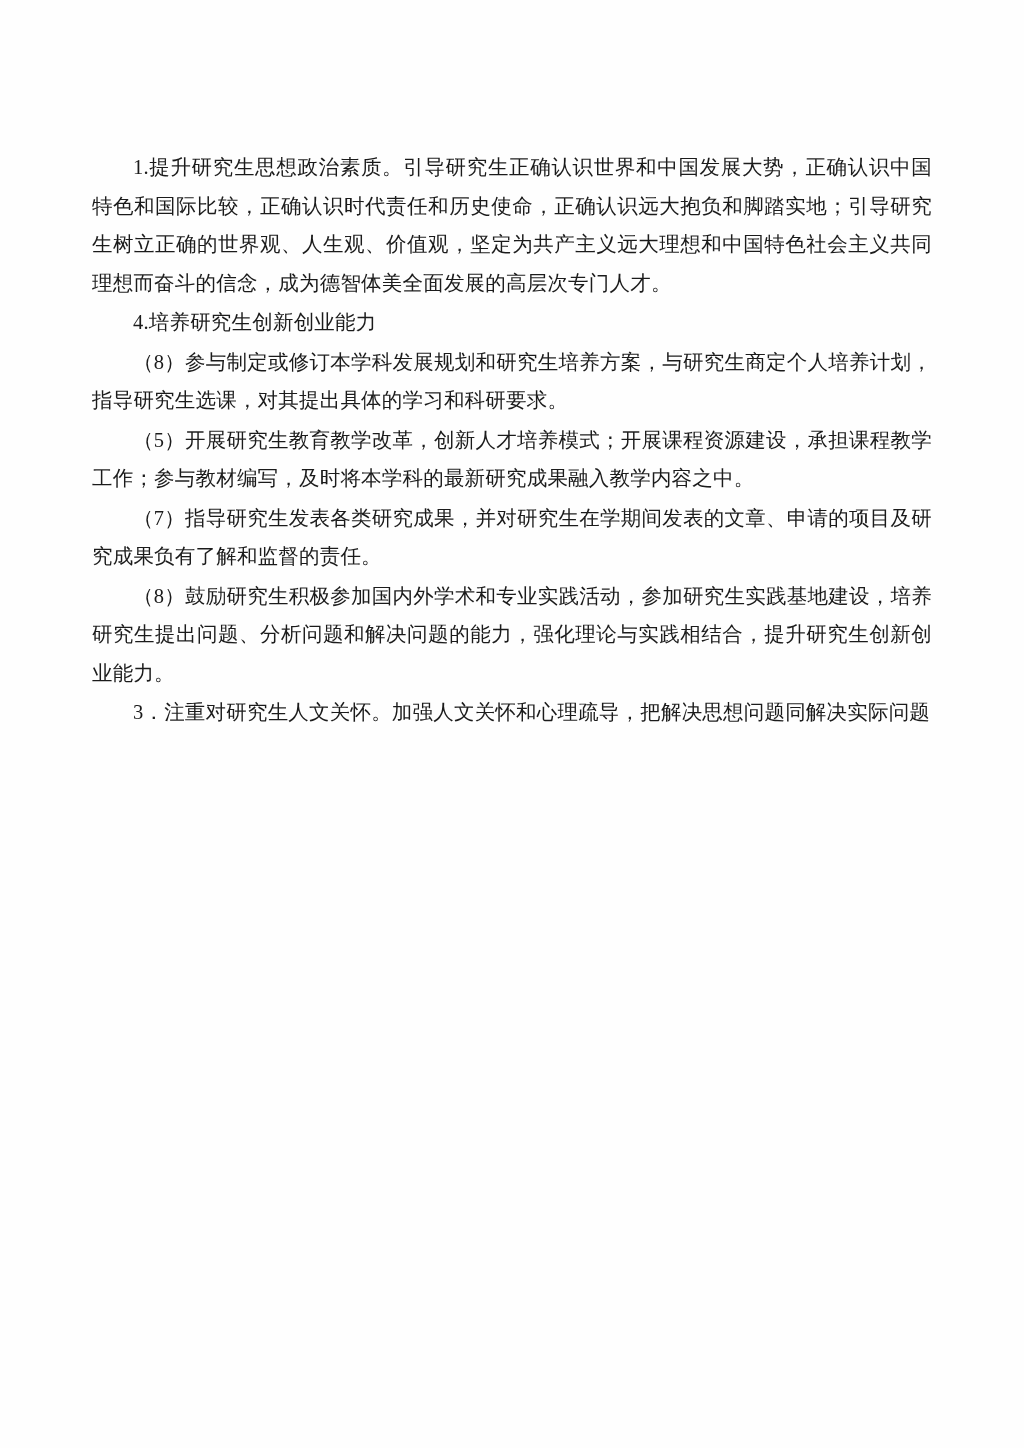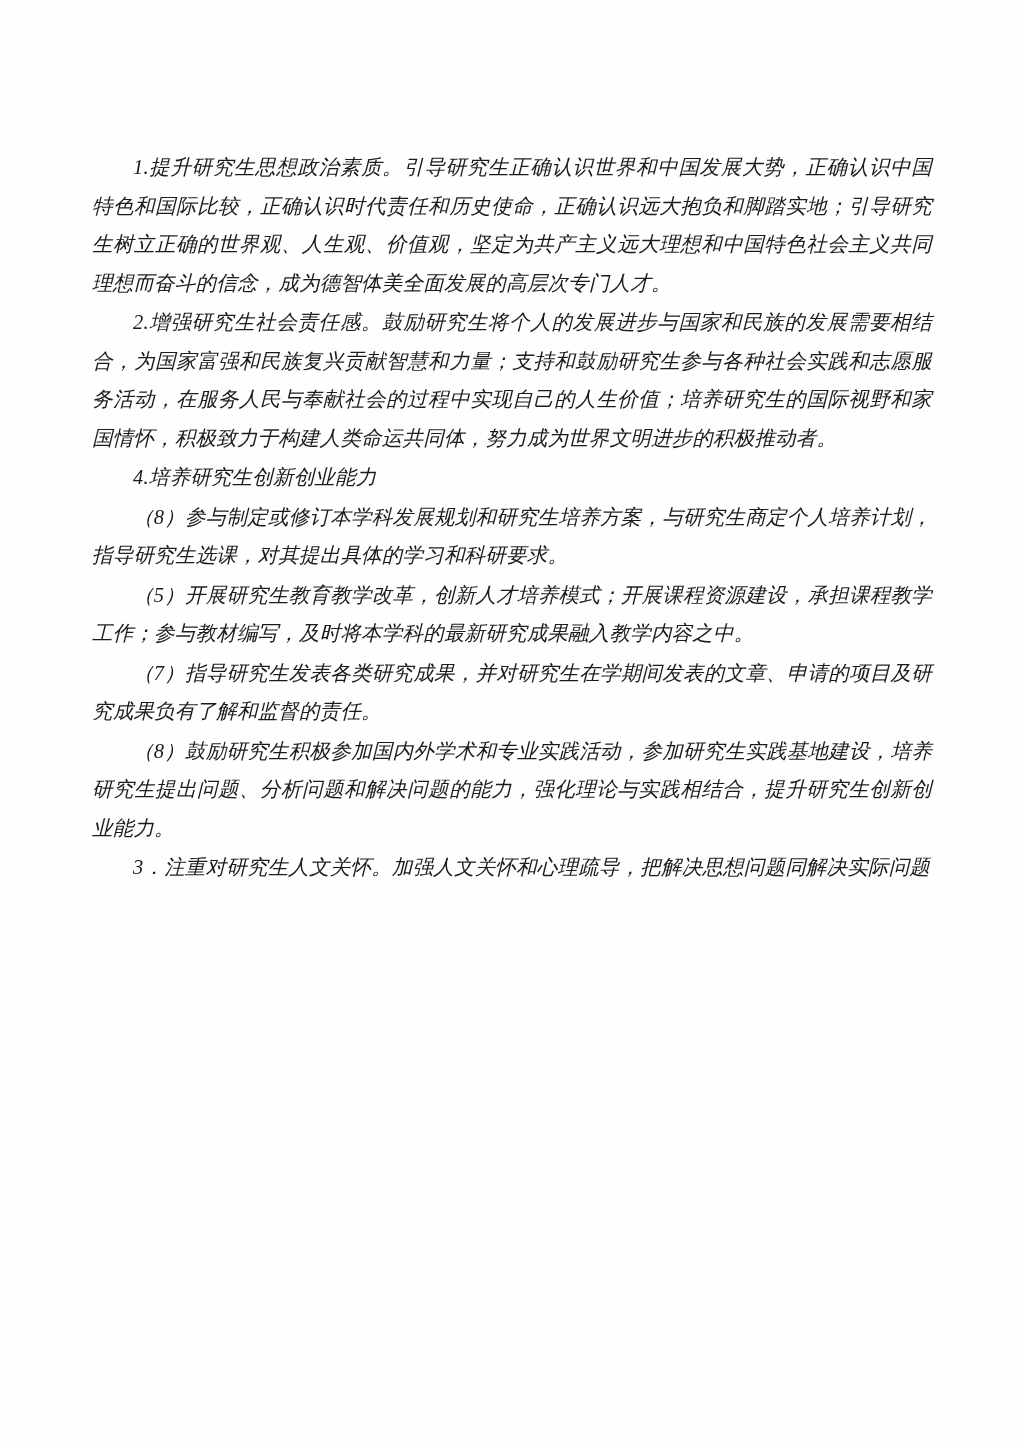--- a/index.html
+++ b/index.html
@@ -28,36 +28,34 @@
   }
   p.para {
     margin: 0 0 1px 0;
     font-size: 20.5px;
     line-height: 38.5px;
     text-align: justify;
     text-justify: inter-ideograph;
     letter-spacing: 0.2px;
     text-indent: 2em;
     color: #1b1b1b;
-    font-style: italic;
   }
   p.para.nested {
     text-indent: 2em;
   }
   .doc-body p.para:last-child {
     margin-bottom: 0;
   }
 </style>
 </head>
 <body>
 
 <div class="page">
   <div class="doc-body">
     <p class="para">1.提升研究生思想政治素质。引导研究生正确认识世界和中国发展大势，正确认识中国特色和国际比较，正确认识时代责任和历史使命，正确认识远大抱负和脚踏实地；引导研究生树立正确的世界观、人生观、价值观，坚定为共产主义远大理想和中国特色社会主义共同理想而奋斗的信念，成为德智体美全面发展的高层次专门人才。</p>
-    <p class="para">2.增强研究生社会责任感。鼓励研究生将个人的发展进步与国家和民族的发展需要相结合，为国家富强和民族复兴贡献智慧和力量；支持和鼓励研究生参与各种社会实践和志愿服务活动，在服务人民与奉献社会的过程中实现自己的人生价值；培养研究生的国际视野和家国情怀，积极致力于构建人类命运共同体，努力成为世界文明进步的积极推动者。</p>
     <p class="para">4.培养研究生创新创业能力</p>
     <p class="para nested">（8）参与制定或修订本学科发展规划和研究生培养方案，与研究生商定个人培养计划，指导研究生选课，对其提出具体的学习和科研要求。</p>
     <p class="para nested">（5）开展研究生教育教学改革，创新人才培养模式；开展课程资源建设，承担课程教学工作；参与教材编写，及时将本学科的最新研究成果融入教学内容之中。</p>
     <p class="para nested">（7）指导研究生发表各类研究成果，并对研究生在学期间发表的文章、申请的项目及研究成果负有了解和监督的责任。</p>
     <p class="para nested">（8）鼓励研究生积极参加国内外学术和专业实践活动，参加研究生实践基地建设，培养研究生提出问题、分析问题和解决问题的能力，强化理论与实践相结合，提升研究生创新创业能力。</p>
     <p class="para">3．注重对研究生人文关怀。加强人文关怀和心理疏导，把解决思想问题同解决实际问题</p>
   </div>
 </div>
 
 </body></html>

